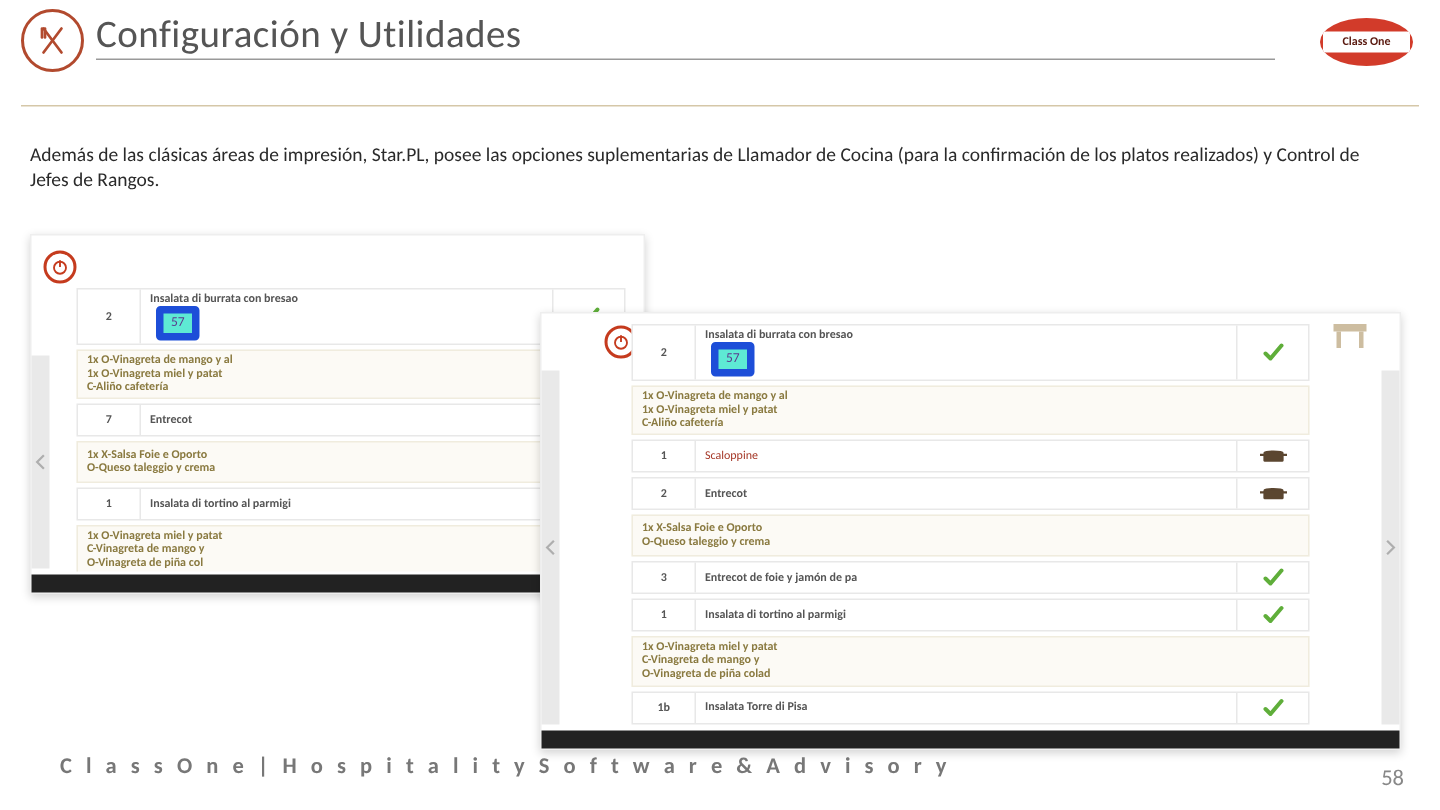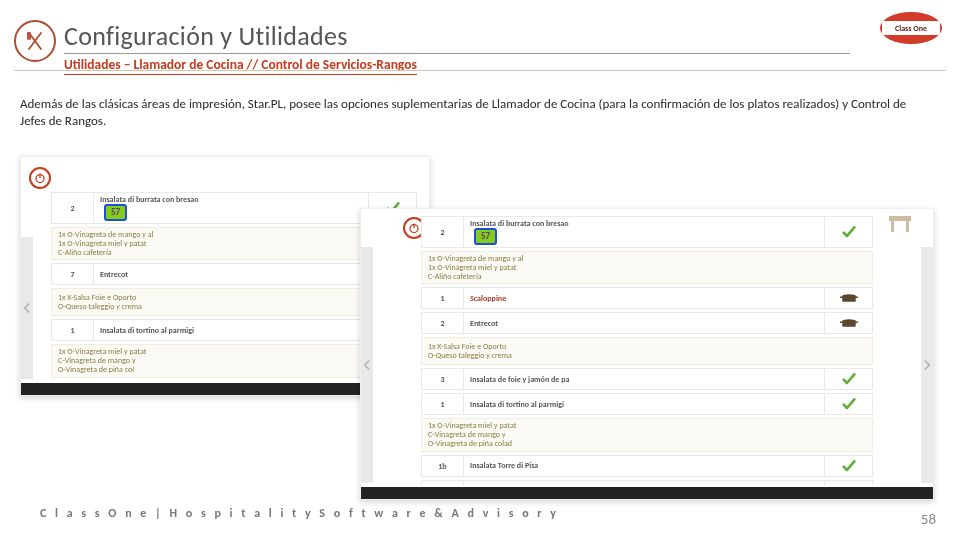--- a/index.html
+++ b/index.html
@@ -5,21 +5,21 @@
   * { box-sizing: border-box; margin: 0; padding: 0; }
   body {
     width: 960px;
     height: 540px;
     font-family: "Segoe UI", Calibri, Arial, sans-serif;
     background: #fff;
     position: relative;
     overflow: hidden;
   }
   .header {
-    padding: 20px 0 0 14px;
+    padding: 6px 0 0 14px;
     display: flex;
     align-items: flex-start;
   }
   .logo-circle {
     width: 42px; height: 42px;
     border-radius: 50%;
     border: 2px solid #b24a2e;
     display: flex; align-items: center; justify-content: center;
     margin-right: 8px;
     background: #fff;
@@ -136,83 +136,82 @@
     display: flex; align-items: center; justify-content: center;
     font-weight: 700;
     align-self: stretch;
   }
   .col-name {
     flex: 1;
     padding: 2px 6px;
     font-weight: 700;
     line-height: 1.15;
   }
-  .row.sub .col-name { text-align: left; font-weight: 400; }
+  .row.sub .col-name { text-align: left; font-weight: 700; }
   .col-icon {
     width: 48px;
     display: flex; align-items: center; justify-content: center;
     align-self: stretch;
     border-left: 1px solid #e8e8e8;
   }
   .check svg { width: 16px; height: 16px; }
   .badge-small {
     display: inline-flex;
-    background: #84cc16;
-    border: 2px solid #1d4ed8;
+    background: #5eead4;
+    border: 5px solid #1d4ed8;
     border-radius: 3px;
     padding: 1px 5px;
     font-size: 9px;
-    font-weight: 700;
+    font-weight: 400;
     color: #5b3b8e;
     margin-left: 4px;
   }
   .pot svg { width: 18px; height: 14px; }
   .arrow-strip {
     position: absolute;
     top: 80px; bottom: 16px; width: 12px;
     background: #e9e9e9;
     display: flex; align-items: center; justify-content: center;
   }
   .arrow-strip.left { left: 0; }
   .arrow-strip.right { right: 0; }
   .arrow-strip svg { width: 8px; height: 12px; opacity: 0.6; }
 
   .footer-text {
     position: absolute;
     bottom: 20px; left: 40px;
-    font-size: 12px;
+    font-size: 15px;
     color: #777;
     letter-spacing: 3px;
     font-weight: 600;
   }
   .page-num {
     position: absolute;
     bottom: 12px; right: 24px;
     font-size: 15px;
     color: #888;
   }
-  .red-txt { color: #a63a2a; font-weight: 700; }
+  .red-txt { color: #a63a2a; font-weight: 400; }
 </style>
 </head>
 <body>
 
 <div class="header">
   <div class="logo-circle">
     <svg viewBox="0 0 24 24">
         <g stroke="#b24a2e" stroke-width="1.8" fill="none" stroke-linecap="round">
           <path d="M6 4 L18 20"></path>
           <path d="M18 4 L6 20"></path>
           <path d="M5 4 v6"></path>
           <path d="M7 4 v6"></path>
         </g>
       </svg>
   </div>
   <div class="title-block">
     <div class="main-title">Configuración y Utilidades</div>
-    <div class="subtitle">Utilidades – Llamador de Cocina // Control de Servicios-Rangos</div>
   </div>
 </div>
 <div class="brand-badge">
     <span>Class One</span>
   </div>
 <div class="divider-line"></div>
 
 <div class="body-text">Además de las clásicas áreas de impresión, Star.PL, posee las opciones suplementarias de Llamador de Cocina (para la confirmación de los platos realizados) y Control de Jefes de Rangos.</div>
 
 <div class="screens">
@@ -334,21 +333,21 @@
               <rect x="0" y="7" width="4" height="2" fill="#5b4630"></rect>
               <rect x="20" y="7" width="4" height="2" fill="#5b4630"></rect>
             </svg>
           </div>
         </div>
         <div class="row sub">
           <div class="col-name">1x  X-Salsa Foie e Oporto<br>O-Queso taleggio y crema</div>
         </div>
         <div class="row">
           <div class="col-num">3</div>
-          <div class="col-name">Insalata de foie y jamón de pa</div>
+          <div class="col-name">Entrecot de foie y jamón de pa</div>
           <div class="col-icon check">
             <svg viewBox="0 0 24 24">
               <path d="M4 13 L9 18 L20 5" fill="none" stroke="#5fae3a" stroke-width="4" stroke-linecap="round" stroke-linejoin="round"></path>
             </svg>
           </div>
         </div>
         <div class="row">
           <div class="col-num">1</div>
           <div class="col-name">Insalata di tortino al parmigi</div>
           <div class="col-icon check">

